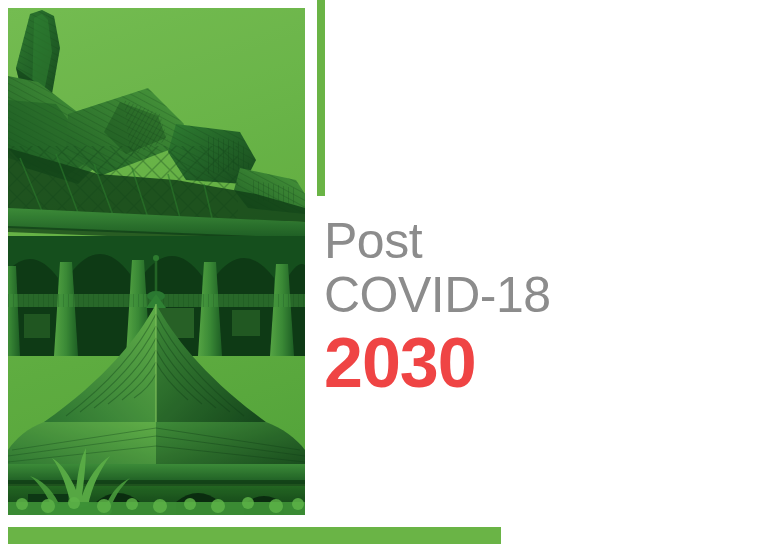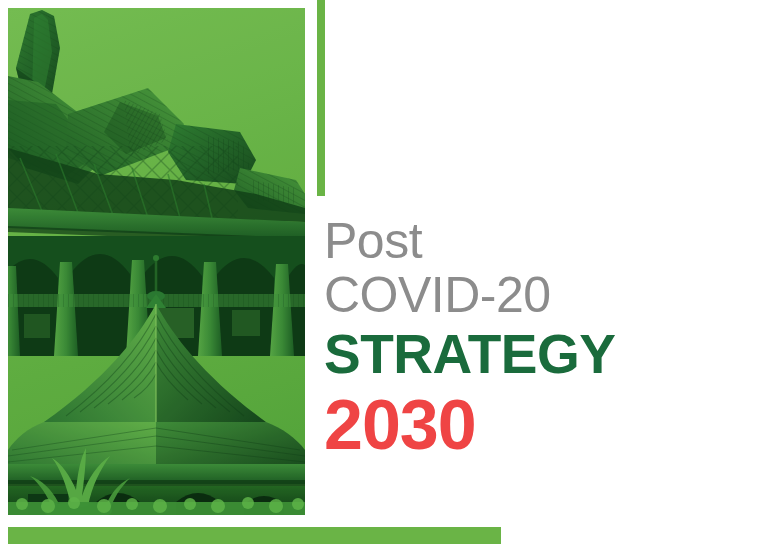--- a/index.html
+++ b/index.html
@@ -289,20 +289,19 @@
       </g>
 
       <rect x="0" y="0" width="297" height="507" fill="#2e8b3a" opacity="0.10"></rect>
     </svg>
   </div>
 
   <div class="accent-bar-vertical"></div>
 
   <div class="title-block">
     <div class="line-post">Post</div>
-    <div class="line-covid">COVID-20</div>
-    <div class="line-strategy">STRATEGY</div>
+    <div class="line-covid">COVID-18</div>
     <div class="line-year">2030</div>
   </div>
 
   <div class="accent-bar-bottom"></div>
 
 </div>
 
 </body></html>

